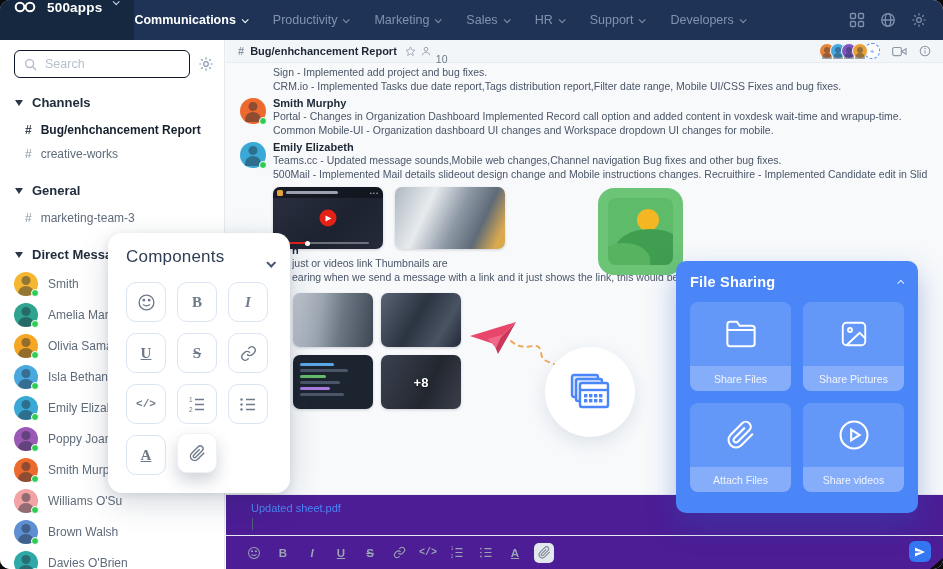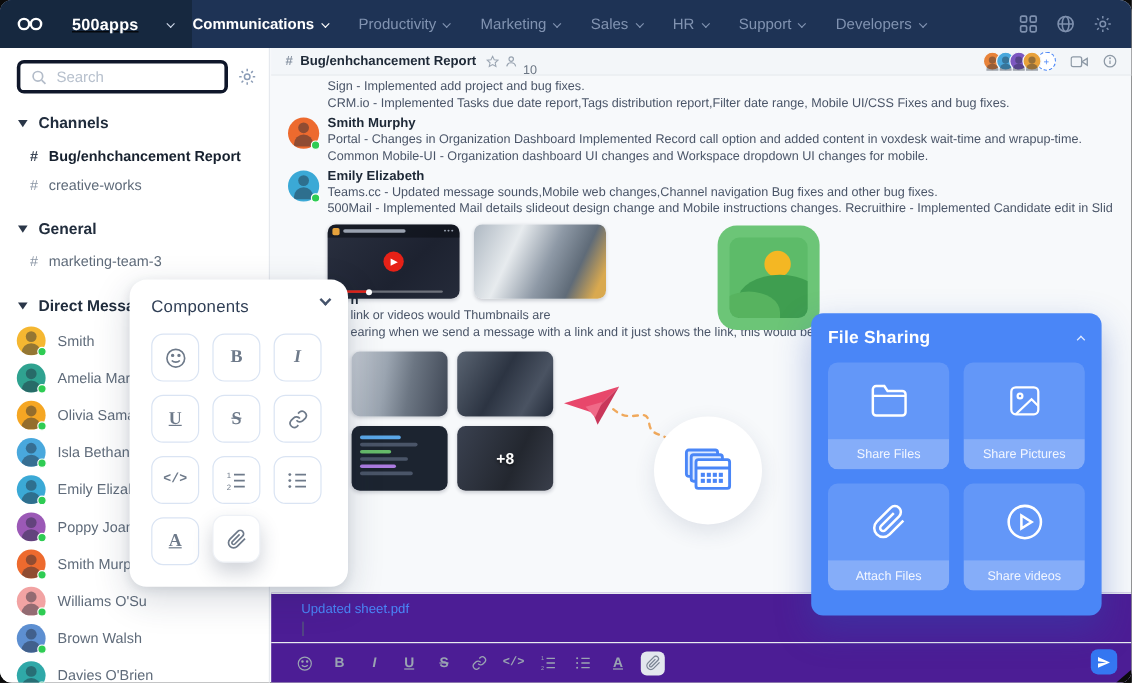--- a/index.html
+++ b/index.html
@@ -2,34 +2,34 @@
 <html><head>
 <meta charset="utf-8">
 <style>
   * { margin:0; padding:0; box-sizing:border-box; }
   html,body { background:#0b0b0b; }
   body { font-family:"Liberation Sans", sans-serif; width:943px; height:569px; }
   .screen { position:relative; width:943px; height:569px; background:#f7f9fb; border-radius:10px; overflow:hidden; }
 
   
   .navbar { position:absolute; top:0; left:0; right:0; height:40px; background:#1e3355; display:flex; align-items:center; z-index:5; }
-  .nav-logo { height:40px; background:#16283f; display:flex; align-items:center; gap:24px; padding:0 16px 0 14px;text-decoration:underline; }
+  .nav-logo { height:40px; background:#16283f; display:flex; align-items:flex-start; gap:11px; padding:0 16px 0 14px; }
   .nav-logo svg { display:block; }
   .logo-text { color:#fff; font-size:13.5px; font-weight:bold; letter-spacing:.2px; }
   .nav-menu { display:flex; align-items:center; gap:26px; }
   .nav-item { display:flex; align-items:center; gap:6px; color:#8193b1; font-size:12.5px; cursor:pointer; }
   .nav-item.active { color:#ffffff; font-weight:bold; }
   .caret { display:inline-block; width:5px; height:5px; border:solid currentColor; border-width:0 1.5px 1.5px 0; transform:rotate(45deg) translateY(-1px); }
   .caret-up { transform:rotate(-135deg) translateY(-1px); }
   .nav-right { margin-left:auto; display:flex; align-items:center; gap:15px; padding-right:16px; color:#7e90ae; }
 
   
   .sidebar { position:absolute; top:40px; left:0; width:225px; bottom:0; background:#ffffff; border-right:1px solid #e6e9ee; z-index:2; }
   .search-row { display:flex; align-items:center; gap:8px; padding:10px 10px 0 14px; }
-  .search-box { flex:1; display:flex; align-items:center; gap:8px; height:28px; border:3px solid #0f172a; border-radius:6px; padding:0 9px; color:#b3bcc9; background:#fff; }
+  .search-box { flex:1; display:flex; align-items:center; gap:8px; height:28px; border:1px solid #0f172a; border-radius:6px; padding:0 9px; color:#b3bcc9; background:#fff; }
   .search-box input { border:none; outline:none; width:100%; font-size:12.5px; color:#445060; font-family:inherit; }
   .search-box input::placeholder { color:#b7c0cd; }
   .side-gear { color:#8a9bb5; display:flex; }
   .section-head { display:flex; align-items:center; gap:9px; padding:0 0 0 15px; margin-top:17px; font-size:13px; font-weight:bold; color:#212d3d; }
   .tri { width:0; height:0; border-left:4.5px solid transparent; border-right:4.5px solid transparent; border-top:6px solid #2a3648; }
   .chan-item { display:flex; align-items:center; gap:9px; padding:5px 0 5px 25px; font-size:12px; color:#5f6b7a; cursor:pointer; }
   .chan-item .hash { color:#8b96a5; font-size:12px; }
   .chan-item.active { color:#16202e; font-weight:bold; }
   .chan-item.active .hash { color:#3c4656; }
   .dm-list { margin-top:6px; }
@@ -94,21 +94,21 @@
   .attach-line span { cursor:pointer; }
   .cursor-bar { width:1px; height:12px; background:#55607a; margin:2px 0 5px 26px; }
   .composer-toolbar { border-top:1px solid #e8ebef; height:34px; display:flex; align-items:center; gap:9px; padding:0 14px 0 18px; color:#9aa4b2; }
   .tool-btn { display:flex; align-items:center; justify-content:center; width:20px; height:20px; border-radius:5px; font-size:11.5px; cursor:pointer; color:#9aa4b2; }
   .tool-btn.letter { font-weight:bold; }
   .tool-btn.active-bg { background:#e3e7ee; color:#7c8695; }
   .send-btn { position:absolute; right:12px; bottom:7px; width:22px; height:21px; border-radius:6px; background:#3577f2; display:flex; align-items:center; justify-content:center; cursor:pointer; }
 
   
   .components { position:absolute; left:108px; top:233px; width:182px; border-radius:14px; background:#fff; box-shadow:0 10px 30px rgba(30,45,70,.18), 0 2px 8px rgba(30,45,70,.10); padding:14px 0 18px 18px; z-index:6; }
-  .comp-head { display:flex; align-items:flex-start; gap:16px; color:#2f3e55; font-size:14px; letter-spacing:.2px; padding-right:16px; }
+  .comp-head { display:flex; align-items:flex-end; gap:16px; color:#2f3e55; font-size:17px; letter-spacing:.2px; padding-right:16px; }
   .comp-head .caret { width:7px; height:7px; border-width:0 2px 2px 0; color:#45536b; margin-left:auto; }
   .comp-grid { margin-top:15px; display:grid; grid-template-columns:repeat(3,40px); gap:11px; }
   .comp-btn { width:40px; height:40px; border:1.5px solid #dae4f3; border-radius:10px; background:#fff; display:flex; align-items:center; justify-content:center; color:#6e7a8a; font-size:15px; cursor:pointer; }
   .comp-btn.letter { font-weight:bold; font-family:"Liberation Serif", serif; }
   .comp-btn.italic { font-style:italic; }
   .comp-btn.underl { text-decoration:underline; }
   .comp-btn.strike span { text-decoration:line-through; }
   .comp-btn.codeb { font-size:11px; font-weight:bold; font-family:"Liberation Mono", monospace; }
   .comp-btn.raised { border-color:#eef1f6; box-shadow:0 8px 16px rgba(40,55,80,.22); transform:translateY(-2px); }
 
@@ -403,21 +403,21 @@
               <span class="yt-dots">•••</span>
             </div>
           <div class="play-btn"></div>
           <div class="yt-prog"></div>
         </div>
         <div class="thumb photo-1"></div>
       </div>
 
       <div class="overlay-msg">
         <div class="msg-name">h</div>
-        <div class="msg-line">link or videos would Thumbnails are</div>
+        <div class="msg-line">just or videos link Thumbnails are</div>
         <div class="msg-line">earing when we send a message with a link and it just shows the link, this would be useful.</div>
       </div>
 
       <div class="img-grid">
         <div class="thumb photo-2"></div>
         <div class="thumb photo-3"></div>
         <div class="thumb code-tile">
           <i style="top:8px;width:34px;background:#5aa7e8"></i>
           <i style="top:14px;width:48px;background:#4a5568"></i>
           <i style="top:20px;width:26px;background:#66bb6a"></i>

